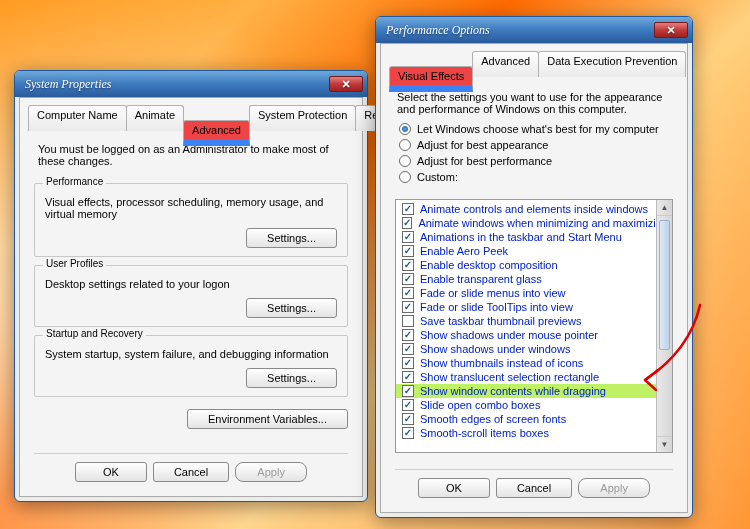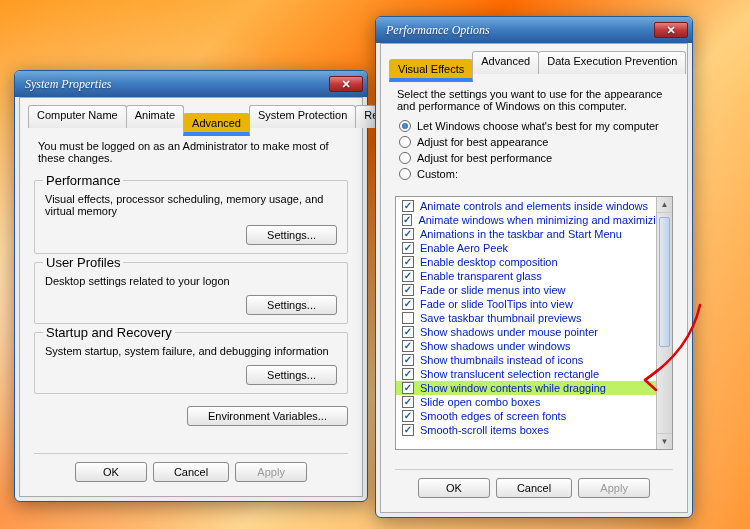--- a/index.html
+++ b/index.html
@@ -75,57 +75,57 @@
     border-bottom: none;
     background: linear-gradient(to bottom, #fdfdfd, #eaeaea);
     border-radius: 3px 3px 0 0;
     margin-right: -1px;
     cursor: pointer;
     position: relative;
     top: 1px;
     white-space: nowrap;
   }
   .tab.active {
-    background: #eab308;
+    background: #ef4444;
     z-index: 2;
-    top: 9px;
-    border-bottom: 4px solid #3b82f6;
+    top: 16px;
+    border-bottom: 7px solid #3b82f6;
   }
   .tabpage {
     flex: 1;
     padding: 10px 6px 6px 6px;
     display: flex;
     flex-direction: column;
     gap: 8px;
   }
   .note { margin: 2px 4px 8px 4px; }
   .groupbox {
     border: 1px solid #c8c8c8;
     border-radius: 2px;
     padding: 8px 10px 8px 10px;
     position: relative;
   }
   .groupbox .legend {
     position: absolute;
     top: -8px; left: 8px;
     background: #f4f4f4;
     padding: 0 3px;
-    font-size: 13px;
+    font-size: 10px;
   }
   .groupbox .desc { margin: 4px 0 8px 0; }
   .btn {
     min-width: 72px;
     padding: 3px 20px;
     background: linear-gradient(to bottom, #fff, #e4e4e4);
     border: 1px solid #8a8a8a;
     border-radius: 3px;
     cursor: pointer;
     font-size: 11px;
   }
-  .btn.disabled { color: #9a9a9a; cursor: default; }
+  .btn.disabled { color: #9a9a9a; cursor: default; border-radius: 8px; }
   .btnrow-right { display: flex; justify-content: flex-end; gap: 6px; }
   .bottom-buttons {
     border-top: 1px solid #ccc;
     margin-top: auto;
     padding-top: 8px;
     display: flex;
     justify-content: center;
     gap: 6px;
   }
   

